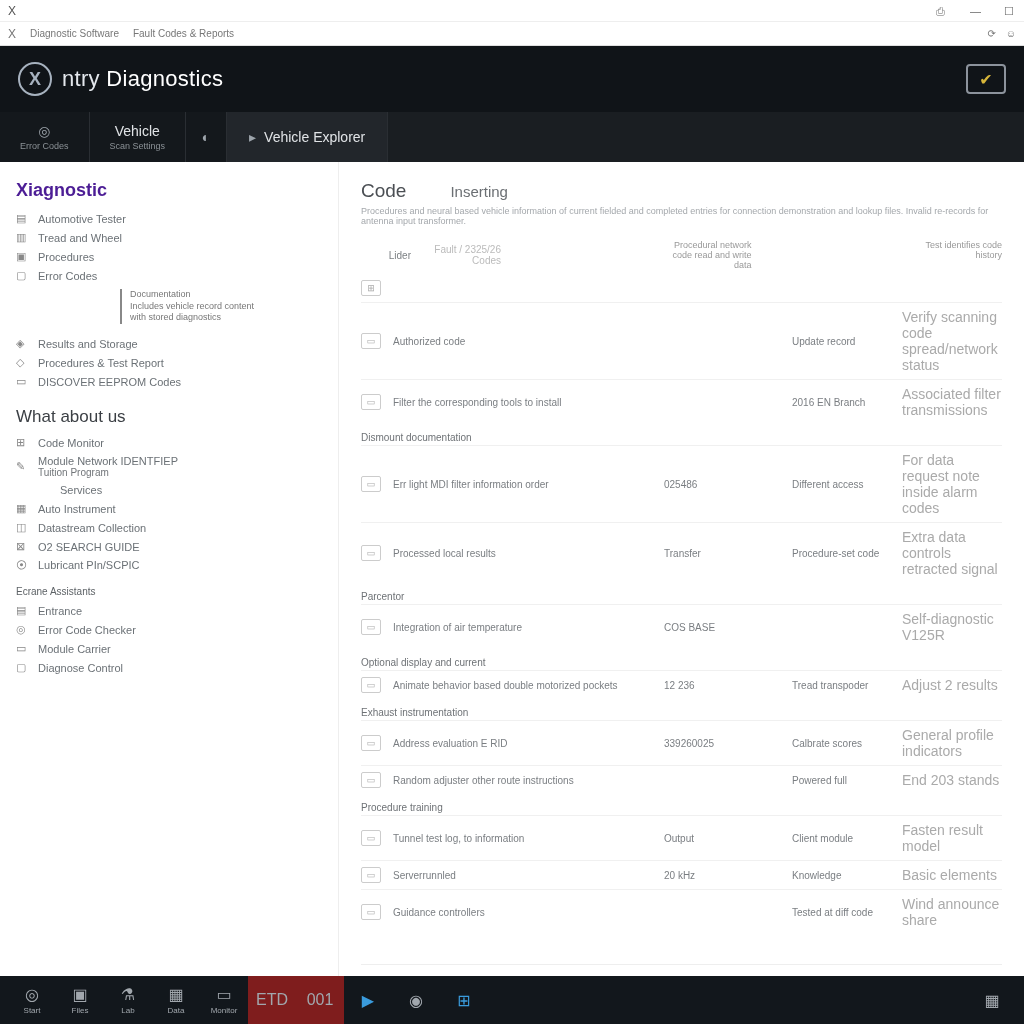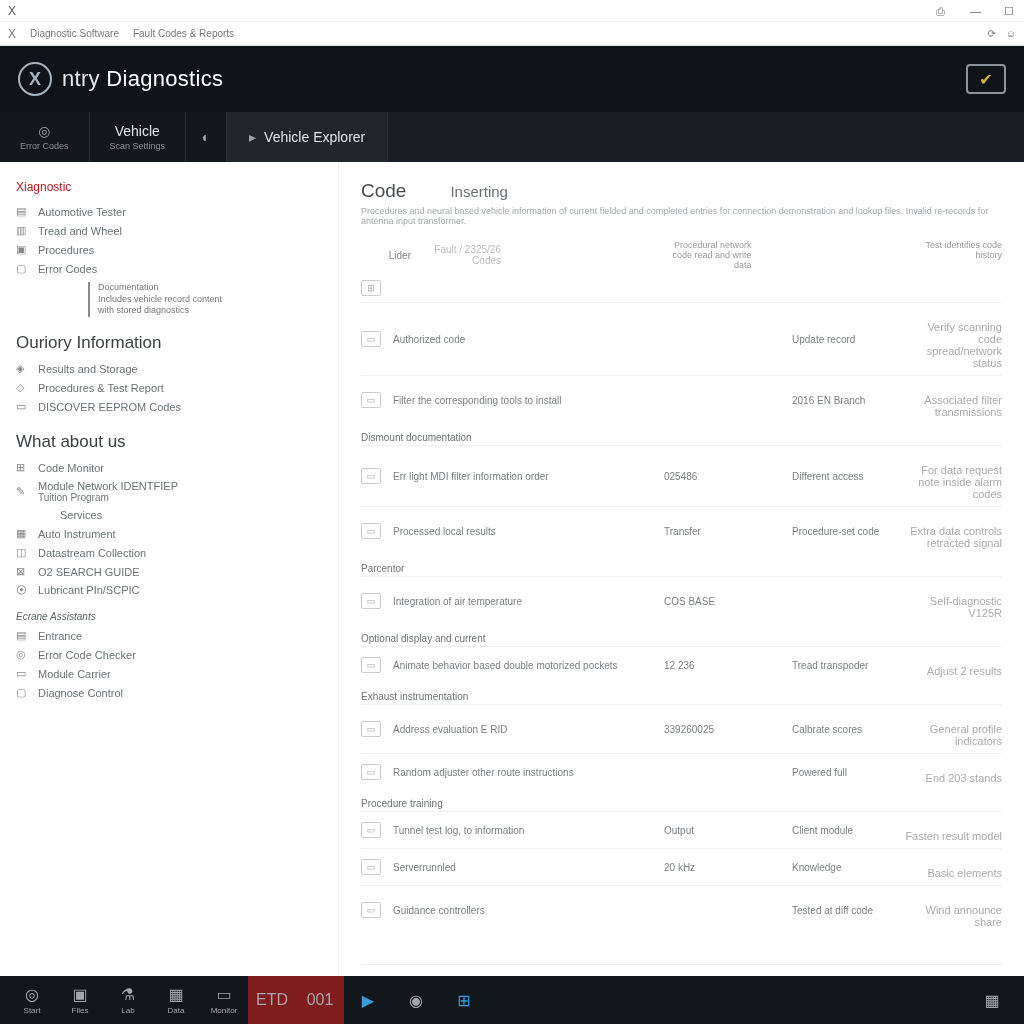--- a/index.html
+++ b/index.html
@@ -31,45 +31,45 @@
   .ribbon-group.wide { flex-direction: row; gap: 8px; padding: 0 22px; }
   .ribbon-group .ico { font-size: 14px; color: #9da4ab; }
   .ribbon-group .lbl-top { font-size: 14px; color: #e0e3e6; }
   .ribbon-group .lbl-bot { font-size: 9px; color: #8b9196; }
   .ribbon-group.active { background: #14181c; }
   .ribbon-group.hover { background: #22262b; }
 
   
   .main { flex: 1; display: flex; background: #fff; overflow: hidden; }
   .sidebar { width: 338px; padding: 18px 16px; font-size: 11px; color: #555; overflow: hidden; }
-  .sidebar h2 { font-size: 12px; font-weight: 400; color: #b91c1c; margin-bottom: 8px; }
+  .sidebar h2 { font-size: 18px; font-weight: 700; color: #4c1d95; margin-bottom: 8px; }
   .sb-item { display: flex; align-items: center; gap: 8px; padding: 3px 0; cursor: pointer; color: #6b7176; white-space: nowrap; }
   .sb-item .ico { width: 14px; font-size: 11px; color: #888; }
   .sb-section { font-size: 17px; color: #3b3f44; margin-top: 16px; margin-bottom: 6px; font-weight: 400; }
   .sb-sub { font-size: 10px; color: #717579; }
-  .sb-callout { border-left: 2px solid #888; margin: 4px 0 10px 72px; padding-left: 8px; font-size: 9px; color: #777; line-height: 1.3; }
-  .sb-group-head { font-size: 10px; color: #5d6266; margin-top: 12px; margin-bottom: 4px; font-style: italic; }
+  .sb-callout { border-left: 2px solid #888; margin: 4px 0 10px 104px; padding-left: 8px; font-size: 9px; color: #777; line-height: 1.3; }
+  .sb-group-head { font-size: 10px; color: #5d6266; margin-top: 12px; margin-bottom: 4px; }
 
   
   .content { flex: 1; padding: 18px 22px; border-left: 1px solid #eee; overflow: hidden; }
   .content-head { display: flex; justify-content: flex-start; align-items: baseline; gap: 44px; }
   .content h1 { font-size: 19px; font-weight: 400; color: #4a4e53; }
   .content .status { font-size: 15px; color: #6b6f73; }
   .content-desc { font-size: 9px; color: #a4a8ac; margin-top: 4px; margin-bottom: 14px; }
   .lister-head { display: flex; align-items: center; font-size: 10px; color: #7c8084; padding: 2px 0; }
   .lister-head .lh1 { width: 50px; font-weight: 500; }
   .lister-head .lh2 { flex: 1; color: #bbb; }
   .table-top { display:flex; justify-content: space-between; font-size: 9px; color:#999; margin-bottom:4px; }
   .table-top span { max-width: 90px; text-align:right; }
   .row { display: flex; align-items: center; padding: 6px 0; border-top: 1px solid #f0f0f0; font-size: 10px; color: #7a7e82; }
   .row .cbox { width: 20px; height: 16px; border: 1px solid #ccc; border-radius: 2px; margin-right: 12px; display:flex; align-items:center; justify-content:center; font-size:9px; color:#aaa; }
   .row .c1 { flex: 1; }
   .row .c2 { width: 128px; }
   .row .c3 { width: 110px; }
-  .row .c4 { width: 100px; text-align: right; font-size: 11px; color: #aaa; margin-top: 12px; }
+  .row .c4 { width: 100px; font-size: 14px; color: #aaa; }
   .group-head { font-size: 10px; color: #6e7276; padding: 8px 0 2px; }
   .divider { border-top: 1px solid #eee; margin-top: 30px; }
 
   
   .taskbar { background: #12171c; height: 48px; display: flex; align-items: center; padding: 0 8px; gap: 4px; }
   .tb-item { display:flex; flex-direction:column; align-items:center; justify-content:center; width: 48px; height: 48px; color: #a1a7ad; font-size: 8px; gap: 2px; cursor:pointer; }
   .tb-item .ico { font-size: 16px; }
   .tb-item.highlight { background: #7f1d1d; }
   .tb-blue { color:#3a9bdc !important; }
   .tb-spacer { flex:1; }
@@ -146,21 +146,20 @@
         <div class="sb-item">
           <span class="ico">▢</span>
           <span>Error Codes</span>
         </div>
       </div>
     <div class="sb-callout">
       <div style="font-weight:500">Documentation</div>
       <div>Includes vehicle record content</div>
       <div>with stored diagnostics</div>
     </div>
-    <div class="sb-section">Ouriory Information</div>
     <div id="sb2">
         <div class="sb-item">
           <span class="ico">◈</span>
           <span>Results and Storage</span>
         </div>
         <div class="sb-item">
           <span class="ico">◇</span>
           <span>Procedures &amp; Test Report</span>
         </div>
         <div class="sb-item">

